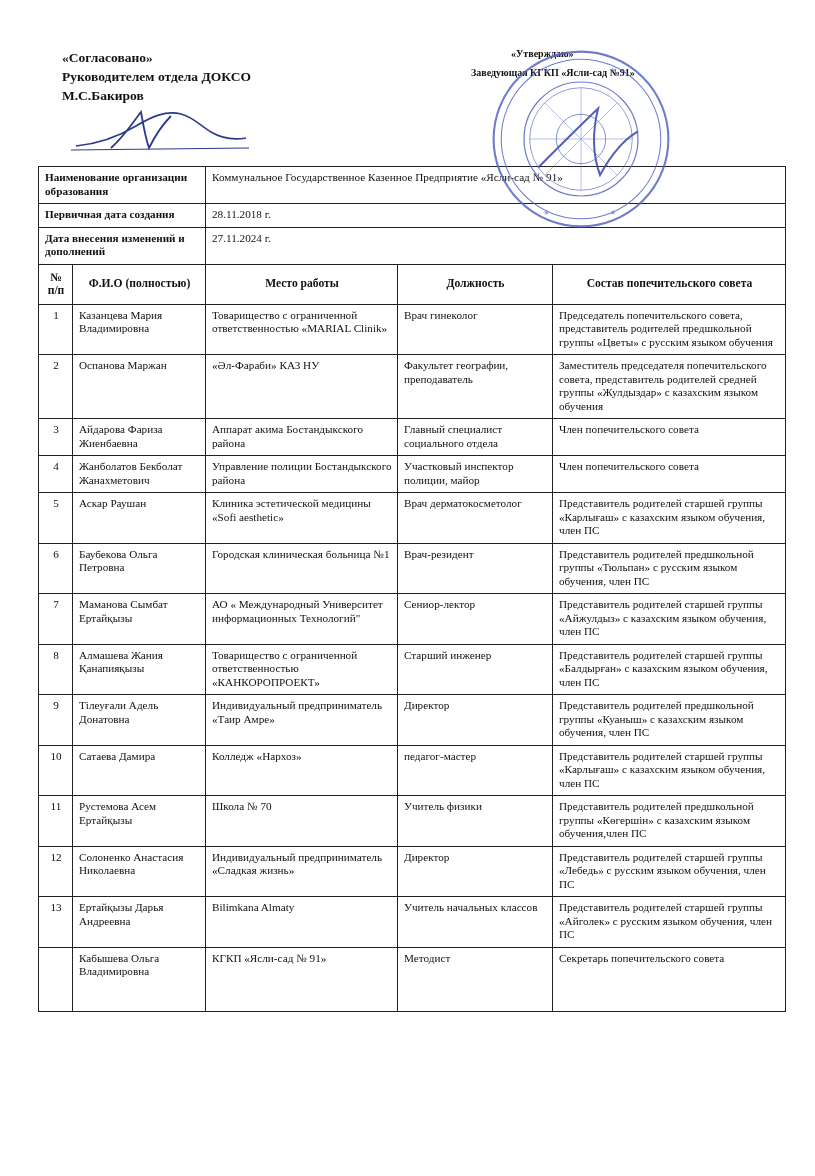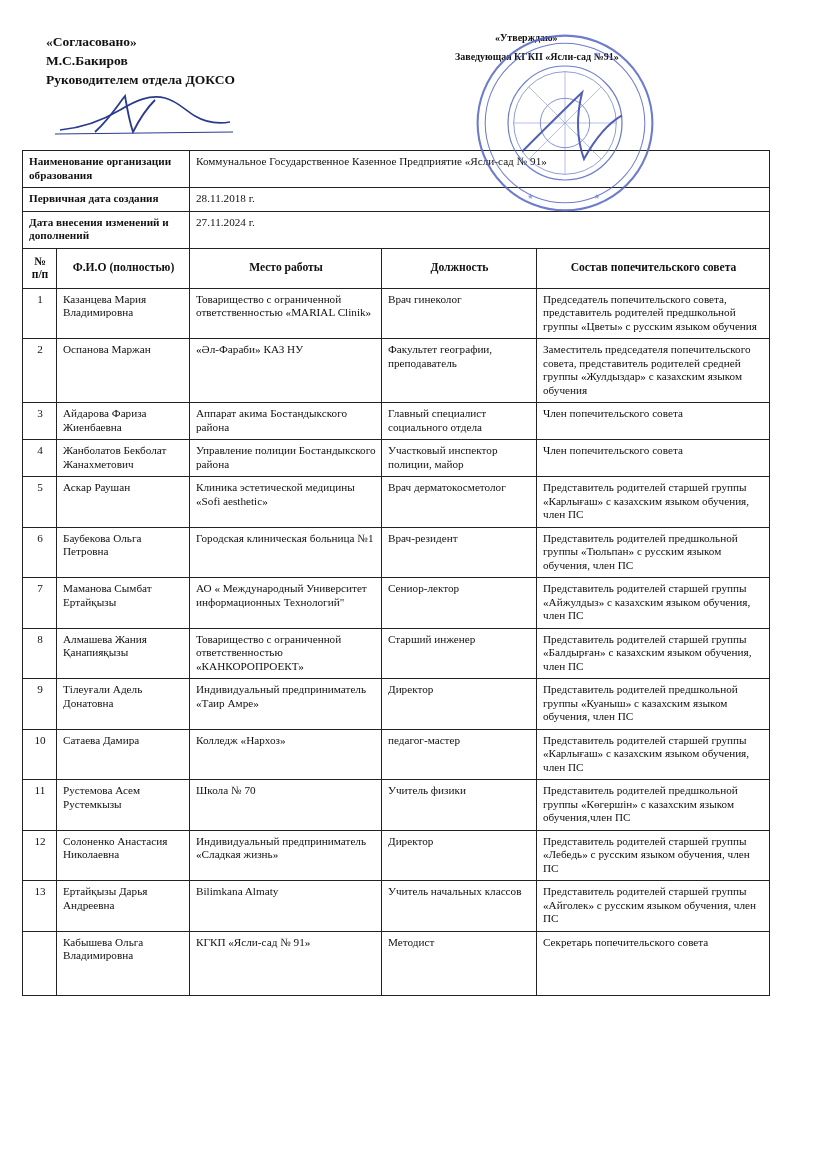--- a/index.html
+++ b/index.html
@@ -13,21 +13,21 @@
     font-family: "Liberation Serif", serif;
     color: #111111;
     position: relative;
     overflow: hidden;
   }
   .page {
     position: relative;
     width: 815px;
     height: 1176px;
     box-sizing: border-box;
-    padding: 0;
+    padding: 16px;
   }
 
   
   .header {
     position: relative;
     height: 150px;
   }
   .appr-left {
     position: absolute;
     left: 46px;
@@ -118,22 +118,22 @@
   .rowtall td { height: 54px; }
 </style>
 </head>
 <body>
 
 <div class="page">
 
   <div class="header">
     <div class="appr-left">
       <div>«Согласовано»</div>
+      <div>Руководителем отдела    ДОКСО</div>
       <div>М.С.Бакиров</div>
-      <div>Руководителем отдела    ДОКСО</div>
     </div>
 
     <div class="appr-right">
       <div class="ctr line1">«Утверждаю»</div>
       <div class="ctr">Заведующая КГКП «Ясли-сад №91»</div>
     </div>
 
     <svg class="sig-left" viewBox="0 0 180 50">
       <path d="M5,42 C25,40 45,34 65,22 C80,13 95,6 110,10 C122,13 130,22 140,28 C150,34 163,36 175,34" fill="none" stroke="#2b3a8c" stroke-width="1.6"></path>
       <path d="M40,44 C55,30 62,18 70,8 C72,20 74,32 78,44 C84,32 92,20 100,12" fill="none" stroke="#2b3a8c" stroke-width="1.8"></path>
@@ -258,21 +258,21 @@
     </tr>
     <tr>
       <td class="num-cell">10</td>
       <td>Сатаева Дамира</td>
       <td>Колледж «Нархоз»</td>
       <td>педагог-мастер</td>
       <td>Представитель родителей старшей группы «Карлығаш» с казахским языком обучения, член ПС</td>
     </tr>
     <tr>
       <td class="num-cell">11</td>
-      <td>Рустемова Асем Рустемкызы</td>
+      <td>Рустемова Асем Ертайқызы</td>
       <td>Школа № 70</td>
       <td>Учитель физики</td>
       <td>Представитель родителей предшкольной группы «Көгершін» с казахским языком обучения,член ПС</td>
     </tr>
     <tr>
       <td class="num-cell">12</td>
       <td>Солоненко Анастасия Николаевна</td>
       <td>Индивидуальный предприниматель «Сладкая жизнь»</td>
       <td>Директор</td>
       <td>Представитель родителей старшей группы «Лебедь» с русским языком обучения, член ПС</td>

